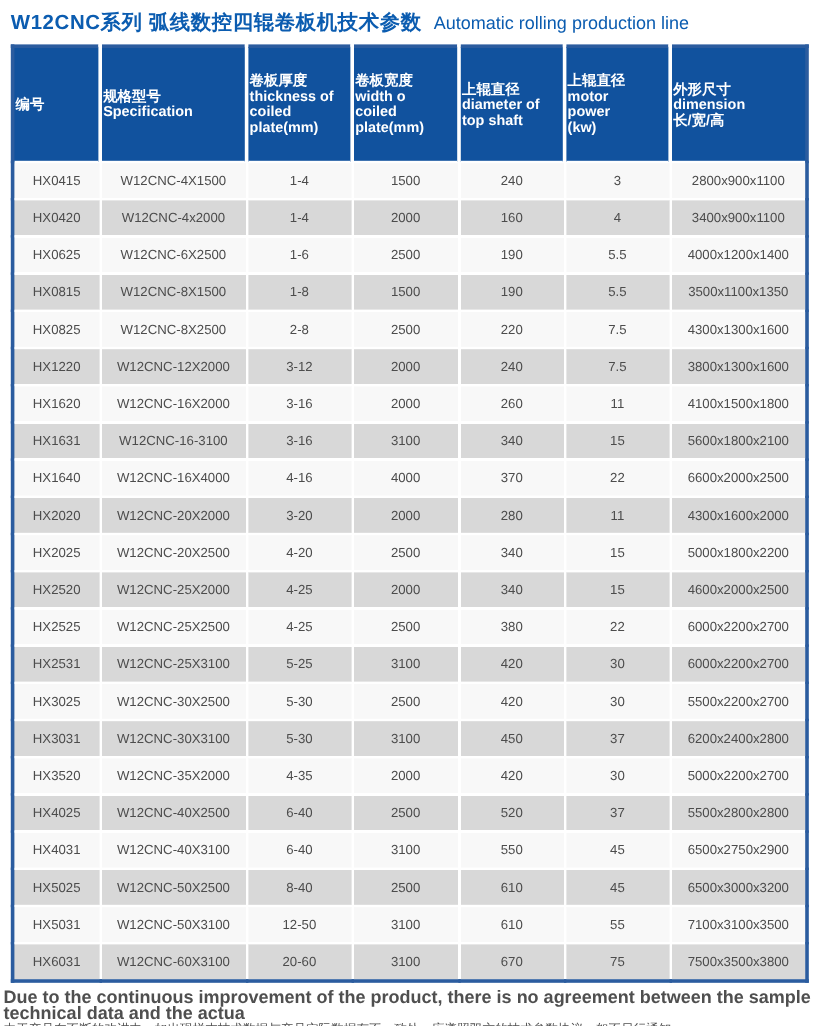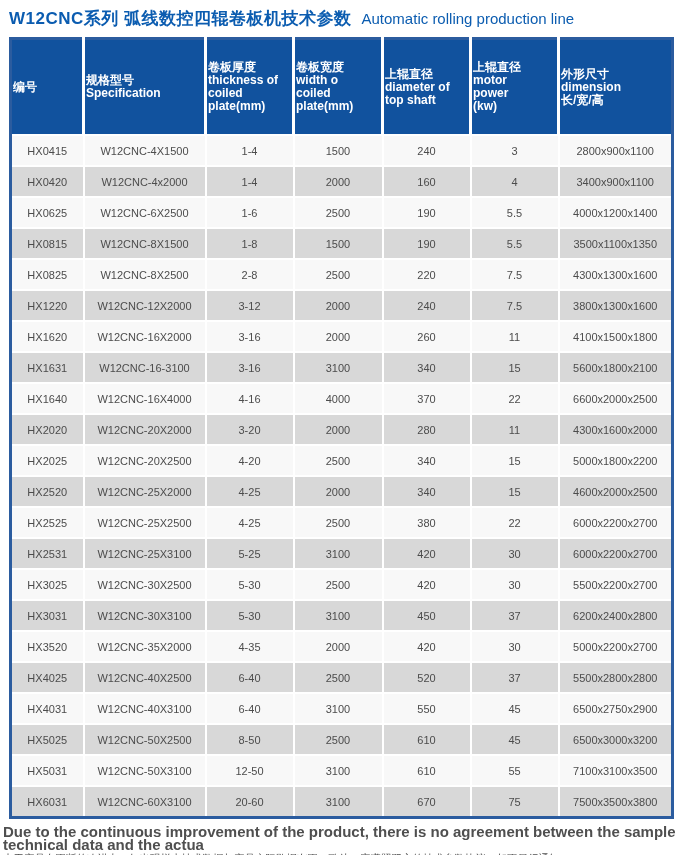--- a/index.html
+++ b/index.html
@@ -308,21 +308,21 @@
           <td>W12CNC-40X3100</td>
           <td>6-40</td>
           <td>3100</td>
           <td>550</td>
           <td>45</td>
           <td>6500x2750x2900</td>
         </tr>
         <tr>
           <td>HX5025</td>
           <td>W12CNC-50X2500</td>
-          <td>8-50</td>
+          <td>8-40</td>
           <td>2500</td>
           <td>610</td>
           <td>45</td>
           <td>6500x3000x3200</td>
         </tr>
         <tr>
           <td>HX5031</td>
           <td>W12CNC-50X3100</td>
           <td>12-50</td>
           <td>3100</td>

